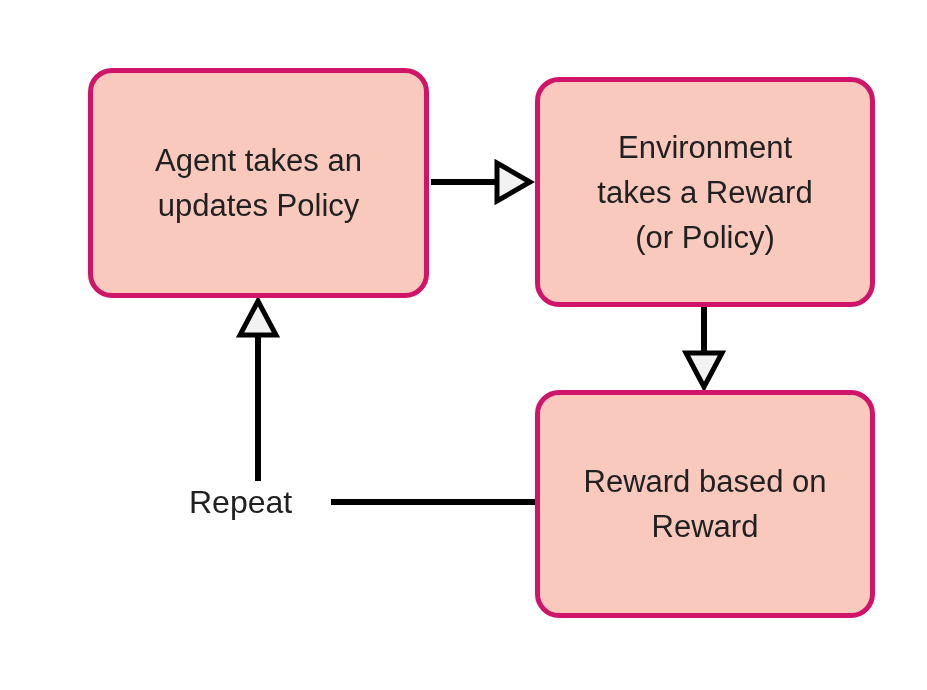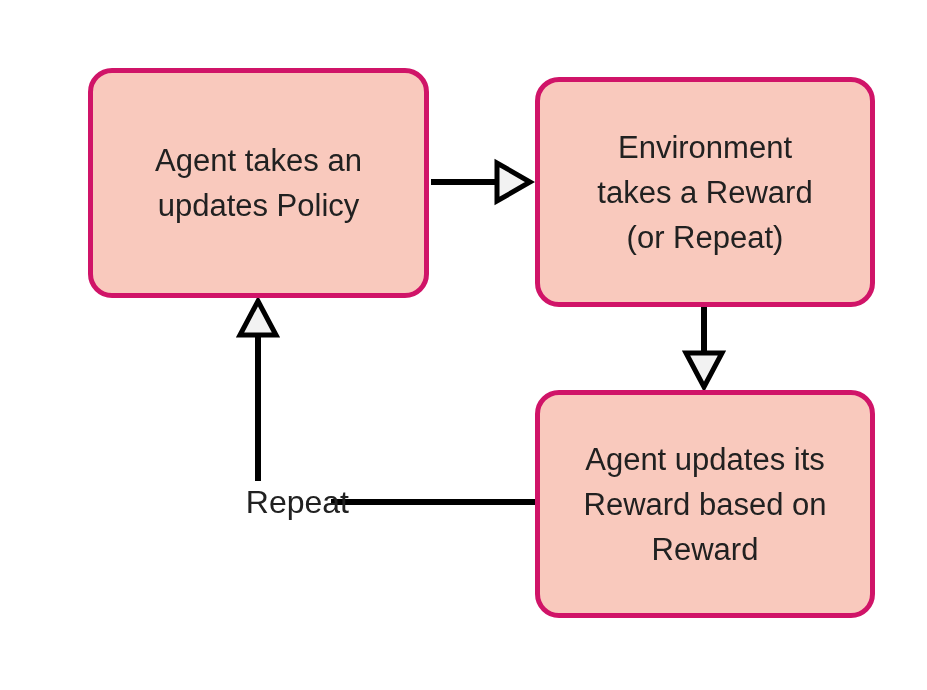--- a/index.html
+++ b/index.html
@@ -54,21 +54,21 @@
     left: 535px;
     top: 390px;
     width: 340px;
     height: 228px;
   }
   .repeat-label {
     position: absolute;
     left: 189px;
     top: 484px;
     width: 160px;
-    text-align: right;
+    text-align: left;
     color: var(--text, #212121);
     font-size: 32px;
     line-height: 36px;
   }
 </style>
 </head>
 <body>
 
 <div class="canvas">
 
@@ -87,24 +87,23 @@
   </svg>
 
   <div class="node node-action">
     <div>Agent takes an</div>
     <div>updates Policy</div>
   </div>
 
   <div class="node node-reward">
     <div>Environment</div>
     <div>takes a Reward</div>
-    <div>(or Repeat)</div>
+    <div>(or Policy)</div>
   </div>
 
   <div class="node node-update">
-    <div>Agent updates its</div>
     <div>Reward based on</div>
     <div>Reward</div>
   </div>
 
   <div class="repeat-label">Repeat</div>
 
 </div>
 
 </body></html>

